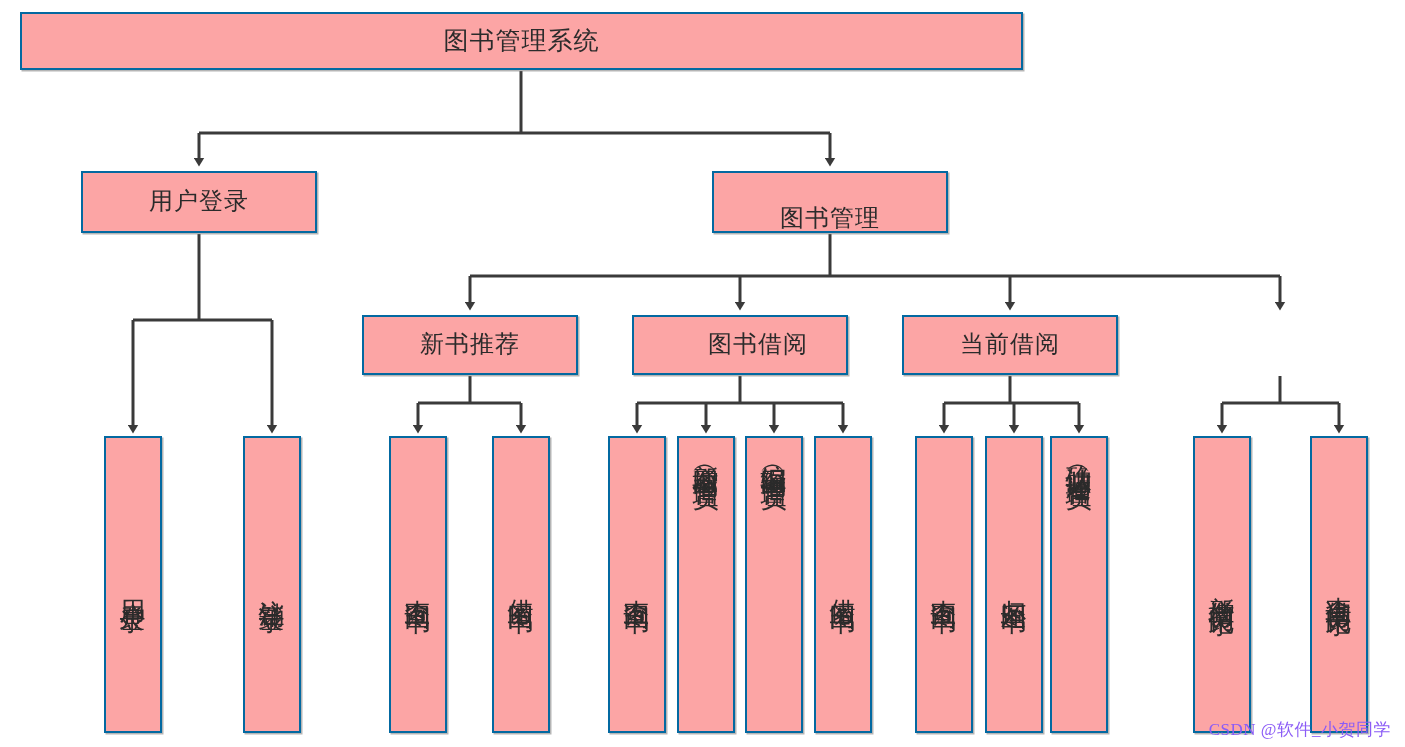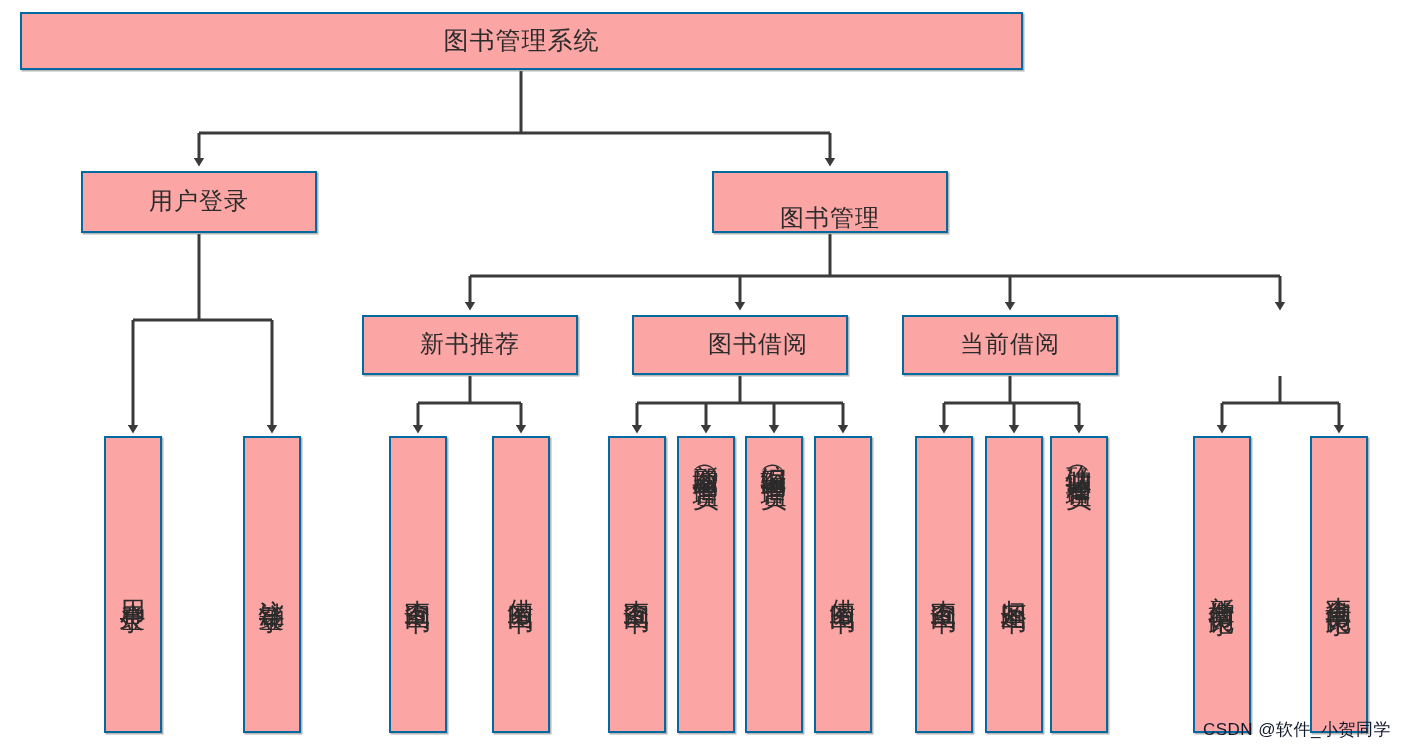--- a/index.html
+++ b/index.html
@@ -64,25 +64,25 @@
     letter-spacing: 3px;
   }
   .node.v.tall .label {
     align-self: flex-start;
   }
   #watermark {
     position: absolute;
     right: 14px;
     bottom: 6px;
     font-size: 17px;
-    color: #0f172a;
+    color: #8b5cf6;
     letter-spacing: 0.5px;
     z-index: 3;
     white-space: nowrap;
-    font-family: Liberation Sans, sans-serif;
+    font-family: Liberation Serif, serif;
   }
 </style>
 </head>
 <body>
 
 <div id="canvas">
 
   <svg id="links" viewBox="0 0 1405 747" width="1405" height="747" xmlns="http://www.w3.org/2000/svg">
     <defs>
       <marker id="arrow" markerWidth="9" markerHeight="11" refX="0.5" refY="5.5" orient="auto" markerUnits="userSpaceOnUse">

